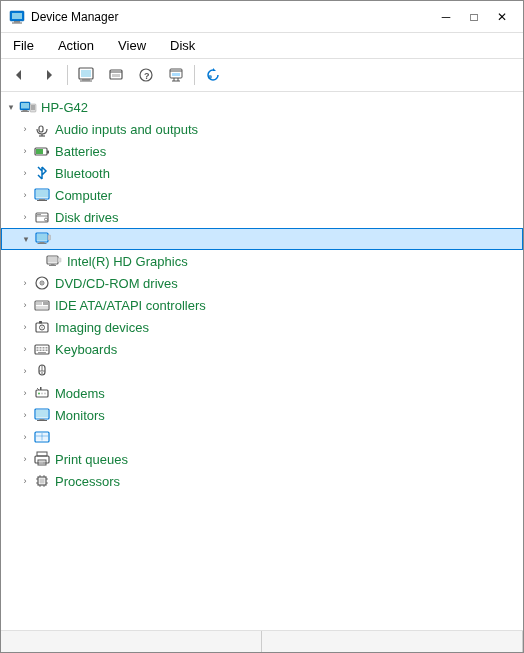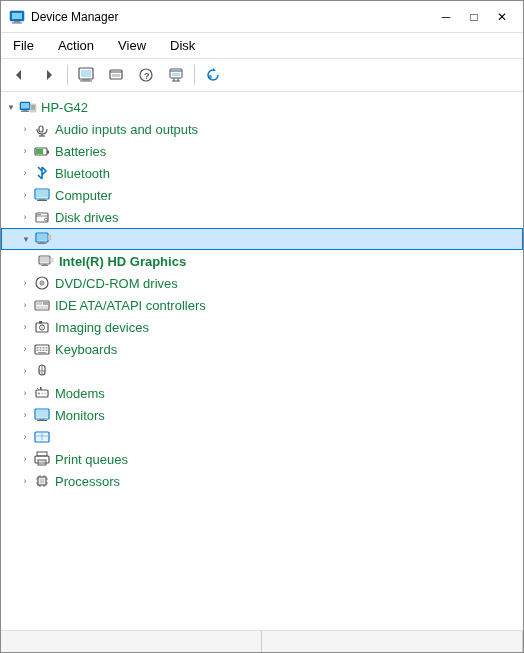--- a/index.html
+++ b/index.html
@@ -151,21 +151,21 @@
       display: flex;
       align-items: center;
       justify-content: center;
       font-size: 14px;
     }
     .item-label {
       font-size: 13px;
       color: #15803d;
     }
     .indent1 { padding-left: 16px; }
-    .indent2 { padding-left: 20px; font-weight: bold; }
+    .indent2 { padding-left: 28px; }
     .status-bar {
       height: 22px;
       border-top: 1px solid #e0e0e0;
       background: #f5f5f5;
       display: flex;
     }
     .status-pane {
       flex: 1;
       border-right: 1px solid #ccc;
       padding: 2px 6px;

